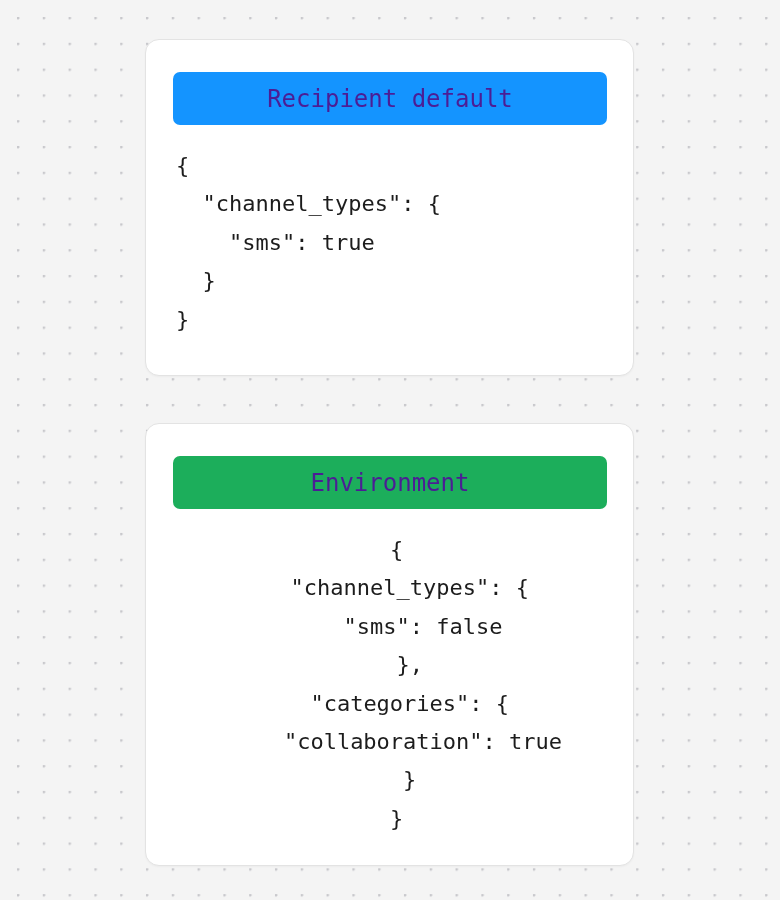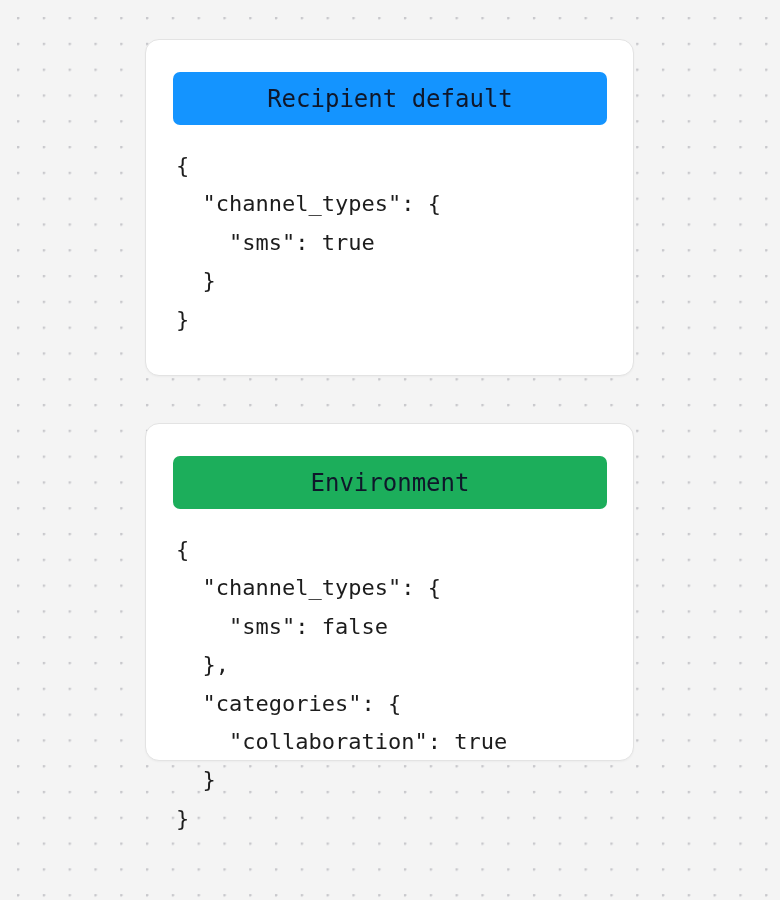--- a/index.html
+++ b/index.html
@@ -37,34 +37,35 @@
     padding: 0;
   }
 
   .card-recipient {
     top: 39px;
     height: 337px;
   }
 
   .card-environment {
     top: 423px;
-    height: 338px;
+    height: 443px;
+    text-align: center;
   }
 
   .card-banner {
     position: absolute;
     left: 27px;
     top: 32px;
     width: 434px;
     height: 53px;
     border-radius: 7px;
     display: flex;
     align-items: center;
     justify-content: center;
-    color: #0f172a;
+    color: #4c1d95;
     font-family: "DejaVu Sans Mono", "Liberation Mono", monospace;
     font-size: 24px;
     font-weight: 400;
     letter-spacing: 0px;
     white-space: nowrap;
   }
 
   .banner-blue {
     background-color: #1494ff;
   }

